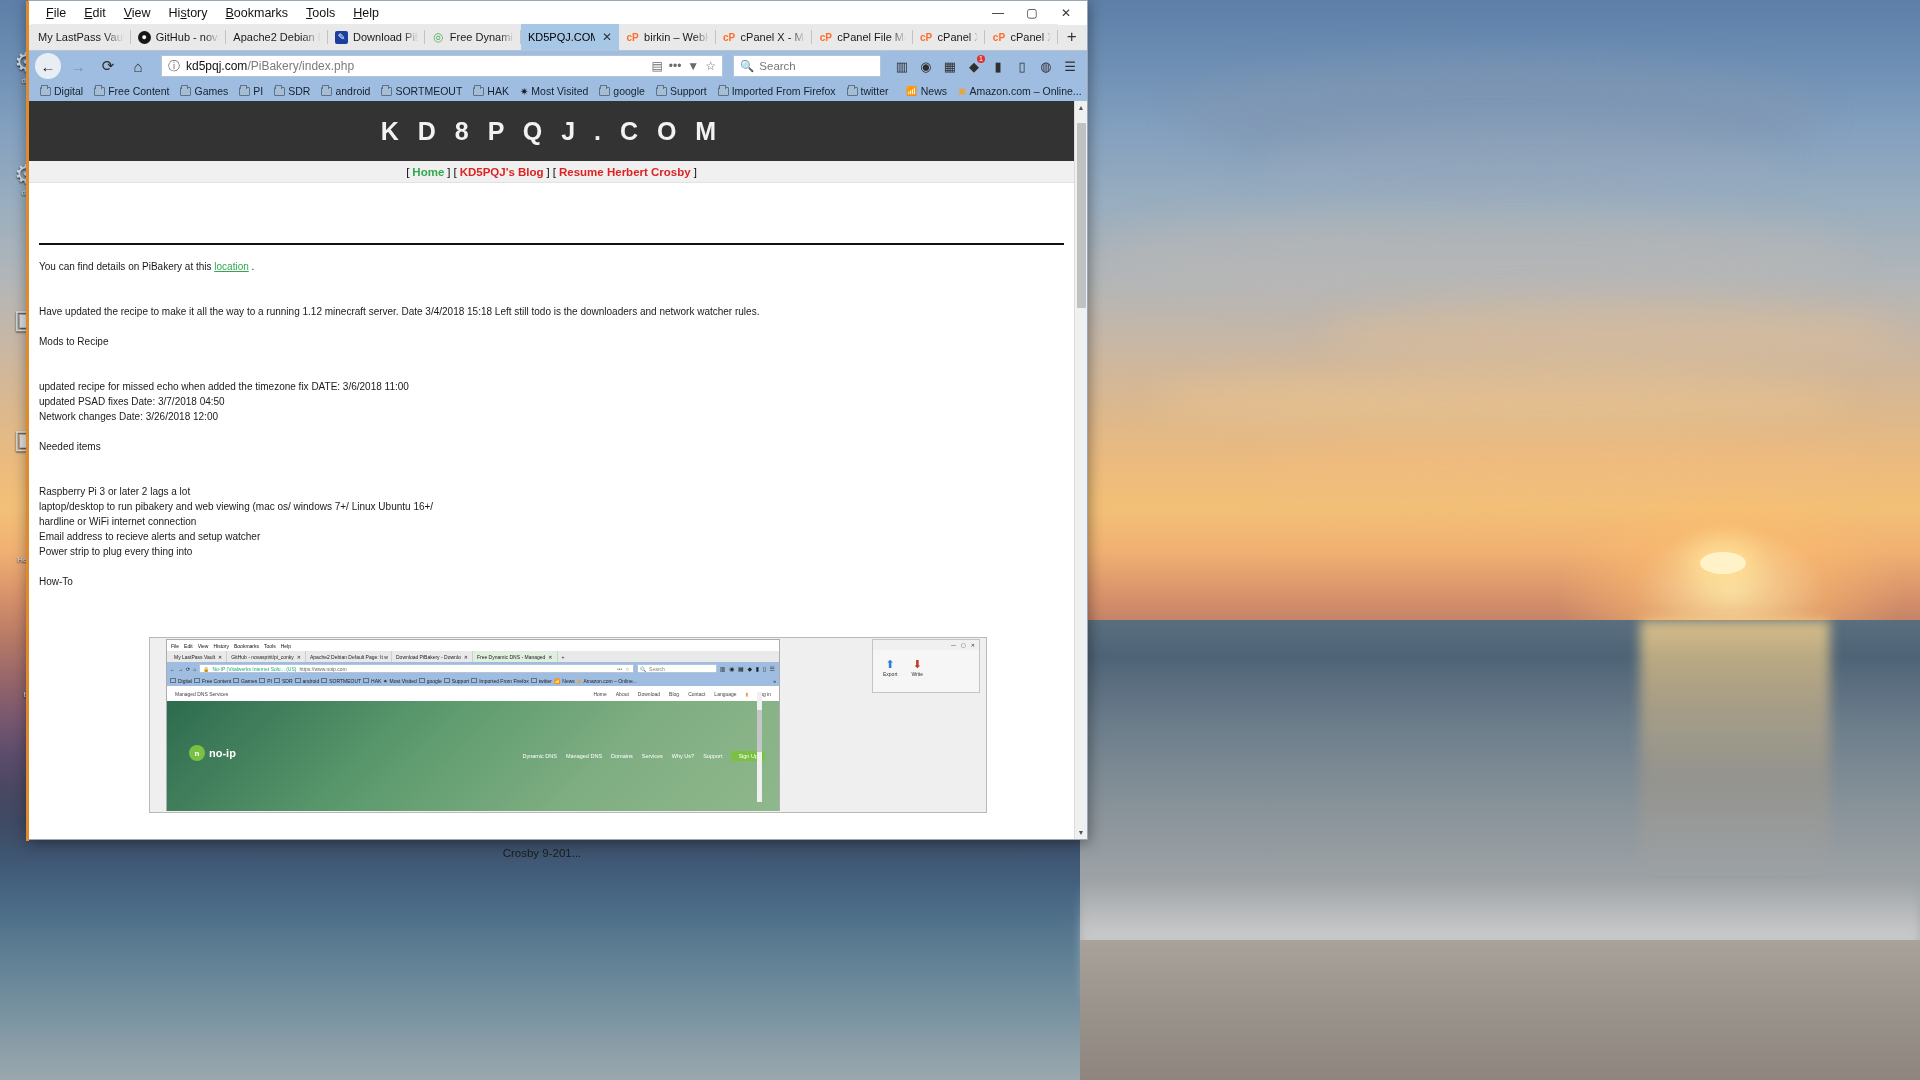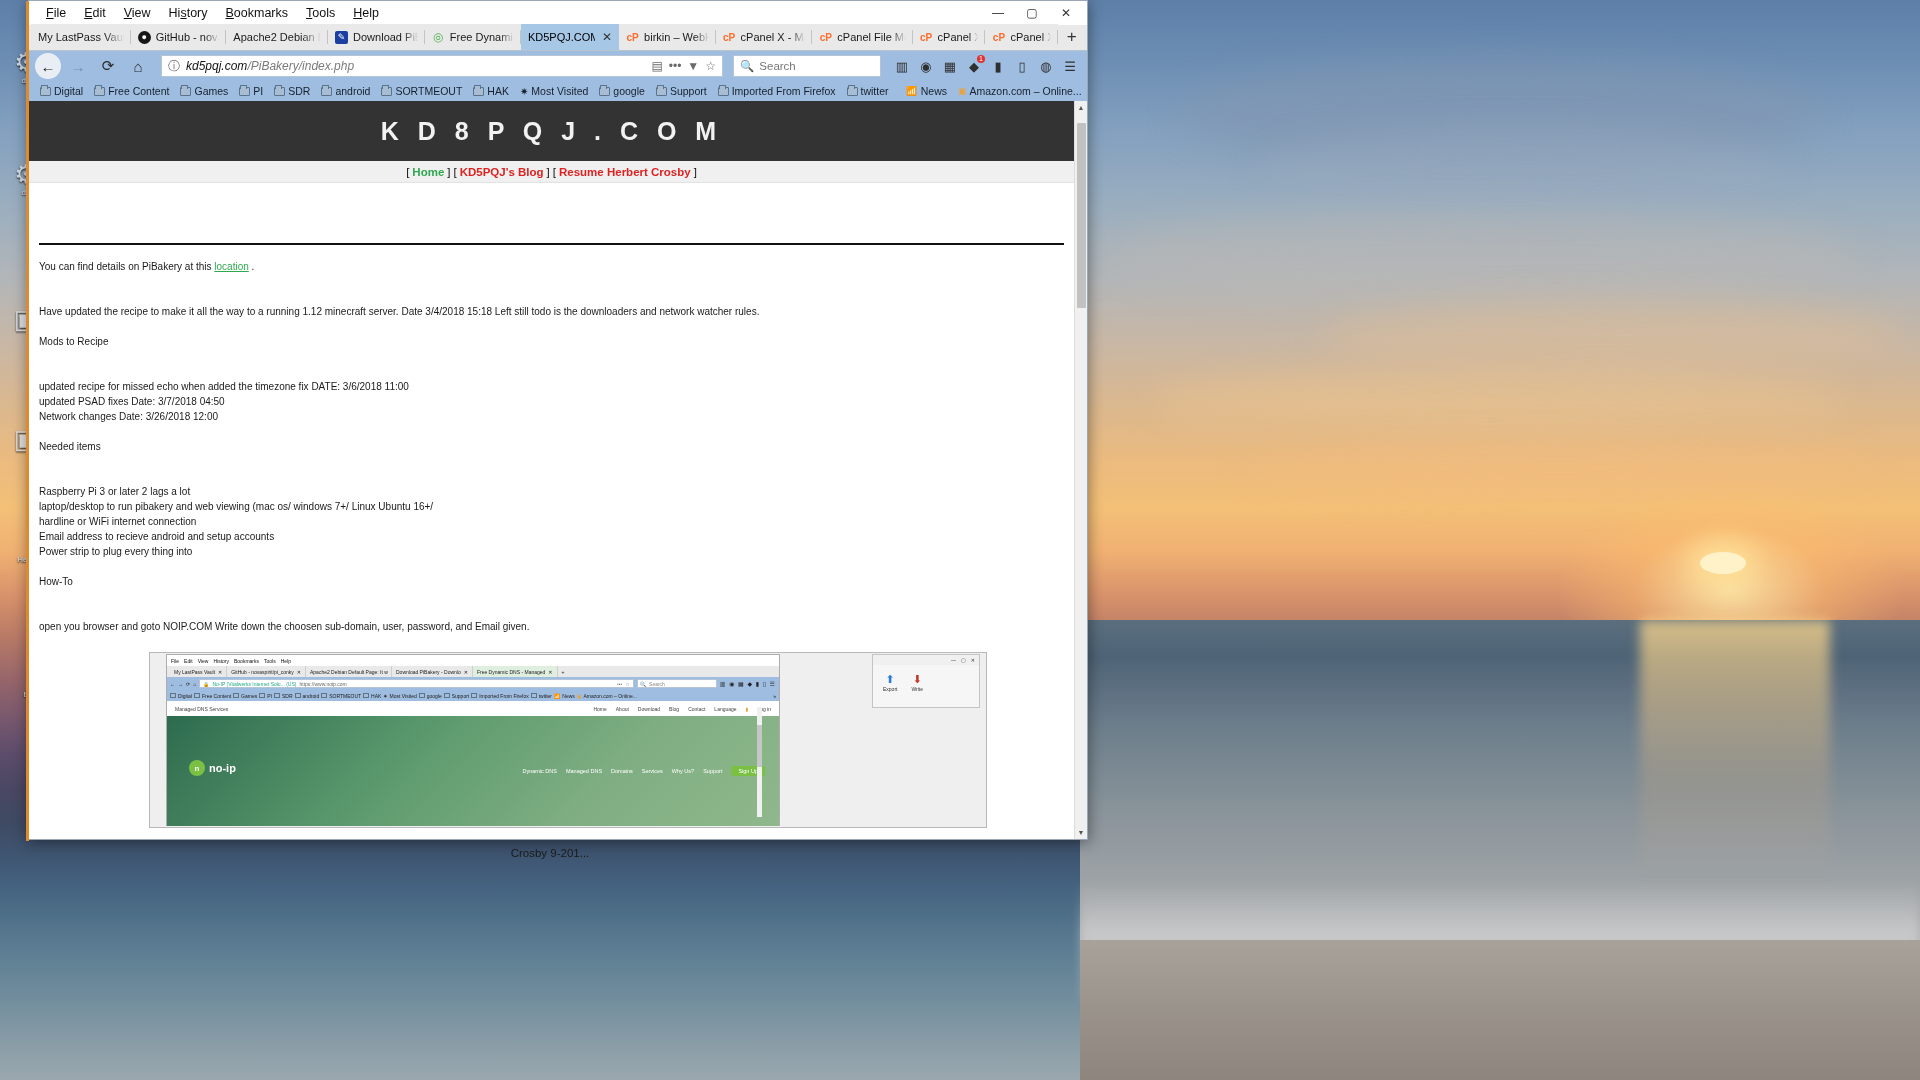--- a/index.html
+++ b/index.html
@@ -126,21 +126,21 @@
             font-size:15px; color:#2a2a2a; border-radius:50%; }
   .navbtn.back { background:#e9eef5; color:#1a1a1a; }
   .navbtn.dim { color:#7d8ea6; }
   #urlbar {
     flex:1; height:22px; background:#fff; border:1px solid #b5c4d6;
     display:flex; align-items:center; padding:0 6px; gap:6px; margin:0 6px;
     font-size:12px; min-width:0;
   }
   #urlbar .host { color:#111; }
   #urlbar .path { color:#7b7b7b; }
-  #urlbar .url { flex:1; overflow:hidden; white-space:nowrap;font-style:italic; }
+  #urlbar .url { flex:1; overflow:hidden; white-space:nowrap; }
   .uicon { color:#6a6a6a; font-size:12px; }
   #searchbar {
     width:148px; height:22px; background:#fff; border:1px solid #b5c4d6;
     display:flex; align-items:center; padding:0 6px; gap:5px; font-size:11.5px; color:#777;
   }
   #toolicons { display:flex; align-items:center; gap:2px; margin-left:6px; }
   .ticon { width:22px; height:24px; display:flex; align-items:center; justify-content:center;
            font-size:13px; color:#2f2f2f; position:relative; }
   .badge { position:absolute; top:1px; right:0px; background:#d33; color:#fff;
            font-size:7px; line-height:8px; padding:0 2px; border-radius:5px; }
@@ -218,21 +218,21 @@
   #shotScroll { position:absolute; right:17px; top:52px; width:5px; height:110px; background:#f0f0f0; }
   #shotScroll .th { position:absolute; top:18px; left:0; width:5px; height:42px; background:#c6c6c6; }
 
   
   #pagescroll { width:13px; background:#f0f0f0; border-left:1px solid #dcdcdc; position:relative; flex:0 0 13px; }
   #pagescroll .up, #pagescroll .dn { height:13px; display:flex; align-items:center; justify-content:center; font-size:7px; color:#555; background:#f0f0f0; }
   #pagescroll .thumb { position:absolute; left:2px; top:22px; width:9px; height:185px; background:#c1c1c1; border-radius:1px; }
 
   
   #taskbar {
-    position:absolute; left:20px; top:840px; width:1060px; height:26px;
+    position:absolute; left:12px; top:840px; width:1060px; height:26px;
     background:rgba(232,232,232,.0); display:flex; align-items:center; justify-content:center;
     font-size:11.5px; color:#1a1a1a;
   }
 </style>
 </head>
 <body>
 
 <div id="desktop">
   <div class="cloud c1"></div>
   <div class="cloud c2"></div>
@@ -455,26 +455,25 @@
         <div class="gap2"></div>
         <p>updated recipe for missed echo when added the timezone fix DATE: 3/6/2018 11:00</p>
         <p>updated PSAD fixes Date: 3/7/2018 04:50</p>
         <p>Network changes Date: 3/26/2018 12:00</p>
         <div class="gap"></div>
         <p>Needed items</p>
         <div class="gap2"></div>
         <p>Raspberry Pi 3 or later 2 lags a lot</p>
         <p>laptop/desktop to run pibakery and web viewing (mac os/ windows 7+/ Linux Ubuntu 16+/</p>
         <p>hardline or WiFi internet connection</p>
-        <p>Email address to recieve android and setup accounts</p>
+        <p>Email address to recieve alerts and setup watcher</p>
         <p>Power strip to plug every thing into</p>
         <div class="gap"></div>
         <p>How-To</p>
         <div class="gap2"></div>
-        <p>open you browser and goto NOIP.COM Write down the choosen sub-domain, user, password, and Email given.</p>
 
         <div id="shot" style="top:8px; position:relative; margin-top:10px;">
           <div id="shotWin">
             <div id="shotMenu">
               <span>File</span>
               <span>Edit</span>
               <span>View</span>
               <span>History</span>
               <span>Bookmarks</span>
               <span>Tools</span>

